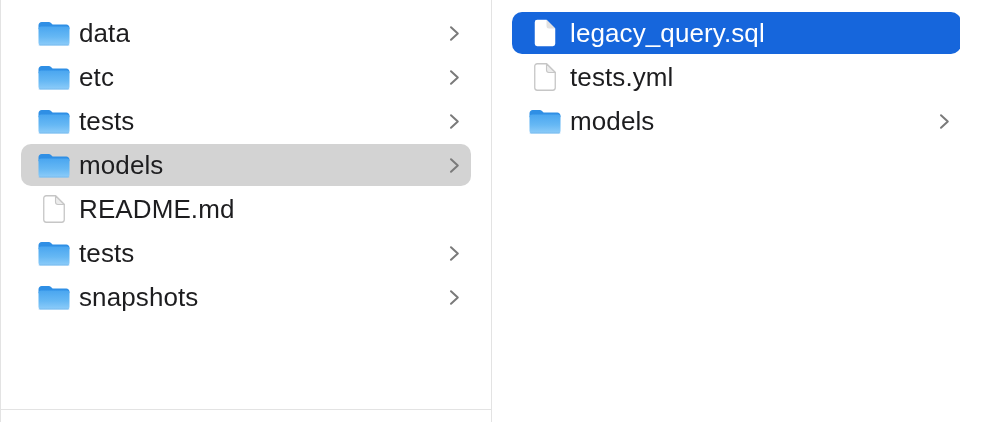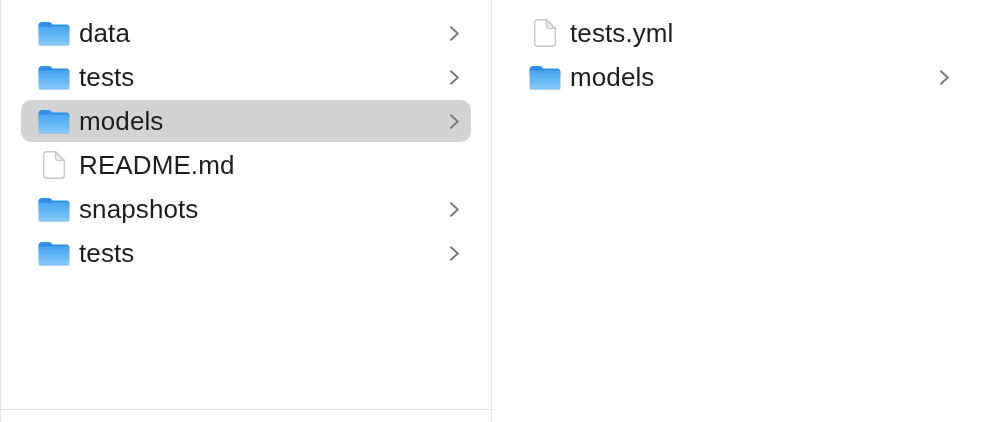--- a/index.html
+++ b/index.html
@@ -100,20 +100,45 @@
           <stop offset="0.55" stop-color="#66b8f4"></stop>
           <stop offset="1" stop-color="#8ecdf9"></stop>
         </linearGradient>
       </defs>
       <path d="M1.5 5.2 C1.5 3.4 2.9 2 4.7 2 L11.8 2 C12.6 2 13.4 2.3 14 2.9 L15.6 4.4 L29.3 4.4 C31.1 4.4 32.5 5.8 32.5 7.6 L32.5 9 L1.5 9 Z" fill="#2f8fe5"></path>
       <rect x="1.5" y="6.5" width="31" height="19" rx="2.8" fill="url(#folder-grad)"></rect>
       <rect x="1.5" y="24.6" width="31" height="0.9" rx="0.45" fill="#6fb2e8" opacity="0.65"></rect>
     </svg>
   </span>
         </div>
+    <span class="label">etc</span>
+    <span class="chevron">
+      <svg width="11" height="17" viewBox="0 0 11 17">
+        <path d="M2 2.2 L8.8 8.5 L2 14.8" fill="none" stroke="currentColor" stroke-width="2" stroke-linecap="round" stroke-linejoin="round"></path>
+      </svg>
+    </span>
+  </div>
+      <div class="row">
+
+    <div class="icon-slot">
+          <span style="display:flex;">
+    <svg width="34" height="27" viewBox="0 0 34 27">
+      <defs>
+        <linearGradient id="folder-grad" x1="0" y1="0" x2="0" y2="1">
+          <stop offset="0" stop-color="#4aa6f0"></stop>
+          <stop offset="0.55" stop-color="#66b8f4"></stop>
+          <stop offset="1" stop-color="#8ecdf9"></stop>
+        </linearGradient>
+      </defs>
+      <path d="M1.5 5.2 C1.5 3.4 2.9 2 4.7 2 L11.8 2 C12.6 2 13.4 2.3 14 2.9 L15.6 4.4 L29.3 4.4 C31.1 4.4 32.5 5.8 32.5 7.6 L32.5 9 L1.5 9 Z" fill="#2f8fe5"></path>
+      <rect x="1.5" y="6.5" width="31" height="19" rx="2.8" fill="url(#folder-grad)"></rect>
+      <rect x="1.5" y="24.6" width="31" height="0.9" rx="0.45" fill="#6fb2e8" opacity="0.65"></rect>
+    </svg>
+  </span>
+        </div>
     <span class="label">tests</span>
     <span class="chevron">
       <svg width="11" height="17" viewBox="0 0 11 17">
         <path d="M2 2.2 L8.8 8.5 L2 14.8" fill="none" stroke="currentColor" stroke-width="2" stroke-linecap="round" stroke-linejoin="round"></path>
       </svg>
     </span>
   </div>
       <div class="row sel-inactive">
     <div class="pill"></div>
     <div class="icon-slot">
@@ -163,54 +188,67 @@
           <stop offset="0.55" stop-color="#66b8f4"></stop>
           <stop offset="1" stop-color="#8ecdf9"></stop>
         </linearGradient>
       </defs>
       <path d="M1.5 5.2 C1.5 3.4 2.9 2 4.7 2 L11.8 2 C12.6 2 13.4 2.3 14 2.9 L15.6 4.4 L29.3 4.4 C31.1 4.4 32.5 5.8 32.5 7.6 L32.5 9 L1.5 9 Z" fill="#2f8fe5"></path>
       <rect x="1.5" y="6.5" width="31" height="19" rx="2.8" fill="url(#folder-grad)"></rect>
       <rect x="1.5" y="24.6" width="31" height="0.9" rx="0.45" fill="#6fb2e8" opacity="0.65"></rect>
     </svg>
   </span>
         </div>
+    <span class="label">tests</span>
+    <span class="chevron">
+      <svg width="11" height="17" viewBox="0 0 11 17">
+        <path d="M2 2.2 L8.8 8.5 L2 14.8" fill="none" stroke="currentColor" stroke-width="2" stroke-linecap="round" stroke-linejoin="round"></path>
+      </svg>
+    </span>
+  </div>
+      <div class="row">
+
+    <div class="icon-slot">
+          <span style="display:flex;">
+    <svg width="34" height="27" viewBox="0 0 34 27">
+      <defs>
+        <linearGradient id="folder-grad" x1="0" y1="0" x2="0" y2="1">
+          <stop offset="0" stop-color="#4aa6f0"></stop>
+          <stop offset="0.55" stop-color="#66b8f4"></stop>
+          <stop offset="1" stop-color="#8ecdf9"></stop>
+        </linearGradient>
+      </defs>
+      <path d="M1.5 5.2 C1.5 3.4 2.9 2 4.7 2 L11.8 2 C12.6 2 13.4 2.3 14 2.9 L15.6 4.4 L29.3 4.4 C31.1 4.4 32.5 5.8 32.5 7.6 L32.5 9 L1.5 9 Z" fill="#2f8fe5"></path>
+      <rect x="1.5" y="6.5" width="31" height="19" rx="2.8" fill="url(#folder-grad)"></rect>
+      <rect x="1.5" y="24.6" width="31" height="0.9" rx="0.45" fill="#6fb2e8" opacity="0.65"></rect>
+    </svg>
+  </span>
+        </div>
     <span class="label">snapshots</span>
-    <span class="chevron">
-      <svg width="11" height="17" viewBox="0 0 11 17">
-        <path d="M2 2.2 L8.8 8.5 L2 14.8" fill="none" stroke="currentColor" stroke-width="2" stroke-linecap="round" stroke-linejoin="round"></path>
-      </svg>
-    </span>
-  </div>
-      <div class="row">
-
-    <div class="icon-slot">
-          <span style="display:flex;">
-    <svg width="34" height="27" viewBox="0 0 34 27">
-      <defs>
-        <linearGradient id="folder-grad" x1="0" y1="0" x2="0" y2="1">
-          <stop offset="0" stop-color="#4aa6f0"></stop>
-          <stop offset="0.55" stop-color="#66b8f4"></stop>
-          <stop offset="1" stop-color="#8ecdf9"></stop>
-        </linearGradient>
-      </defs>
-      <path d="M1.5 5.2 C1.5 3.4 2.9 2 4.7 2 L11.8 2 C12.6 2 13.4 2.3 14 2.9 L15.6 4.4 L29.3 4.4 C31.1 4.4 32.5 5.8 32.5 7.6 L32.5 9 L1.5 9 Z" fill="#2f8fe5"></path>
-      <rect x="1.5" y="6.5" width="31" height="19" rx="2.8" fill="url(#folder-grad)"></rect>
-      <rect x="1.5" y="24.6" width="31" height="0.9" rx="0.45" fill="#6fb2e8" opacity="0.65"></rect>
-    </svg>
-  </span>
-        </div>
-    <span class="label">tests</span>
     <span class="chevron">
       <svg width="11" height="17" viewBox="0 0 11 17">
         <path d="M2 2.2 L8.8 8.5 L2 14.8" fill="none" stroke="currentColor" stroke-width="2" stroke-linecap="round" stroke-linejoin="round"></path>
       </svg>
     </span>
   </div>
     </div>
   <div class="column col-1">
+      <div class="row sel-active">
+    <div class="pill"></div>
+    <div class="icon-slot">
+          <span style="display:flex;">
+    <svg width="22" height="28" viewBox="0 0 22 28">
+      <path class="doc-body" d="M3.2 0.75 L12.5 0.75 L21.25 9.5 L21.25 24.8 A2.45 2.45 0 0 1 18.8 27.25 L3.2 27.25 A2.45 2.45 0 0 1 0.75 24.8 L0.75 3.2 A2.45 2.45 0 0 1 3.2 0.75 Z" fill="#ffffff" stroke="#c6c6c6" stroke-width="1.3" stroke-linejoin="round"></path>
+      <path class="doc-fold" d="M12.5 0.75 L21.25 9.5 L15 9.5 A2.5 2.5 0 0 1 12.5 7 Z" fill="#ececec" stroke="#c6c6c6" stroke-width="1.1" stroke-linejoin="round"></path>
+    </svg>
+  </span>
+        </div>
+    <span class="label">legacy_query.sql</span>
+
+  </div>
       <div class="row">
 
     <div class="icon-slot">
           <span style="display:flex;">
     <svg width="22" height="28" viewBox="0 0 22 28">
       <path class="doc-body" d="M3.2 0.75 L12.5 0.75 L21.25 9.5 L21.25 24.8 A2.45 2.45 0 0 1 18.8 27.25 L3.2 27.25 A2.45 2.45 0 0 1 0.75 24.8 L0.75 3.2 A2.45 2.45 0 0 1 3.2 0.75 Z" fill="#ffffff" stroke="#c6c6c6" stroke-width="1.3" stroke-linejoin="round"></path>
       <path class="doc-fold" d="M12.5 0.75 L21.25 9.5 L15 9.5 A2.5 2.5 0 0 1 12.5 7 Z" fill="#ececec" stroke="#c6c6c6" stroke-width="1.1" stroke-linejoin="round"></path>
     </svg>
   </span>
         </div>

